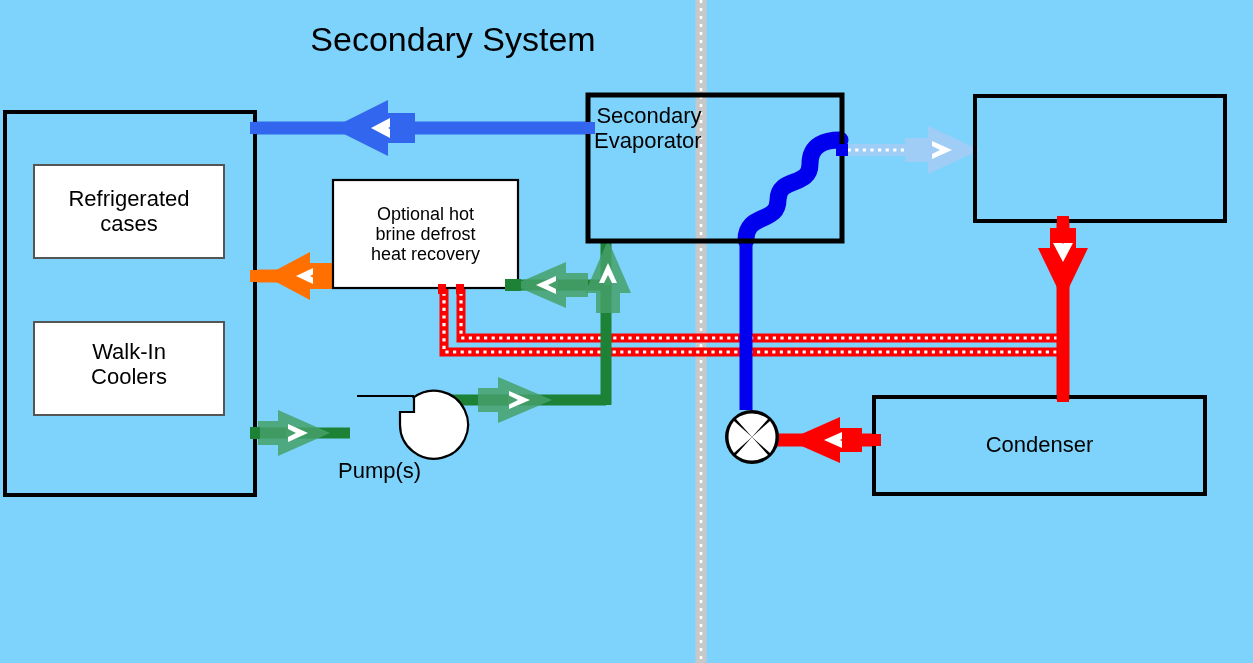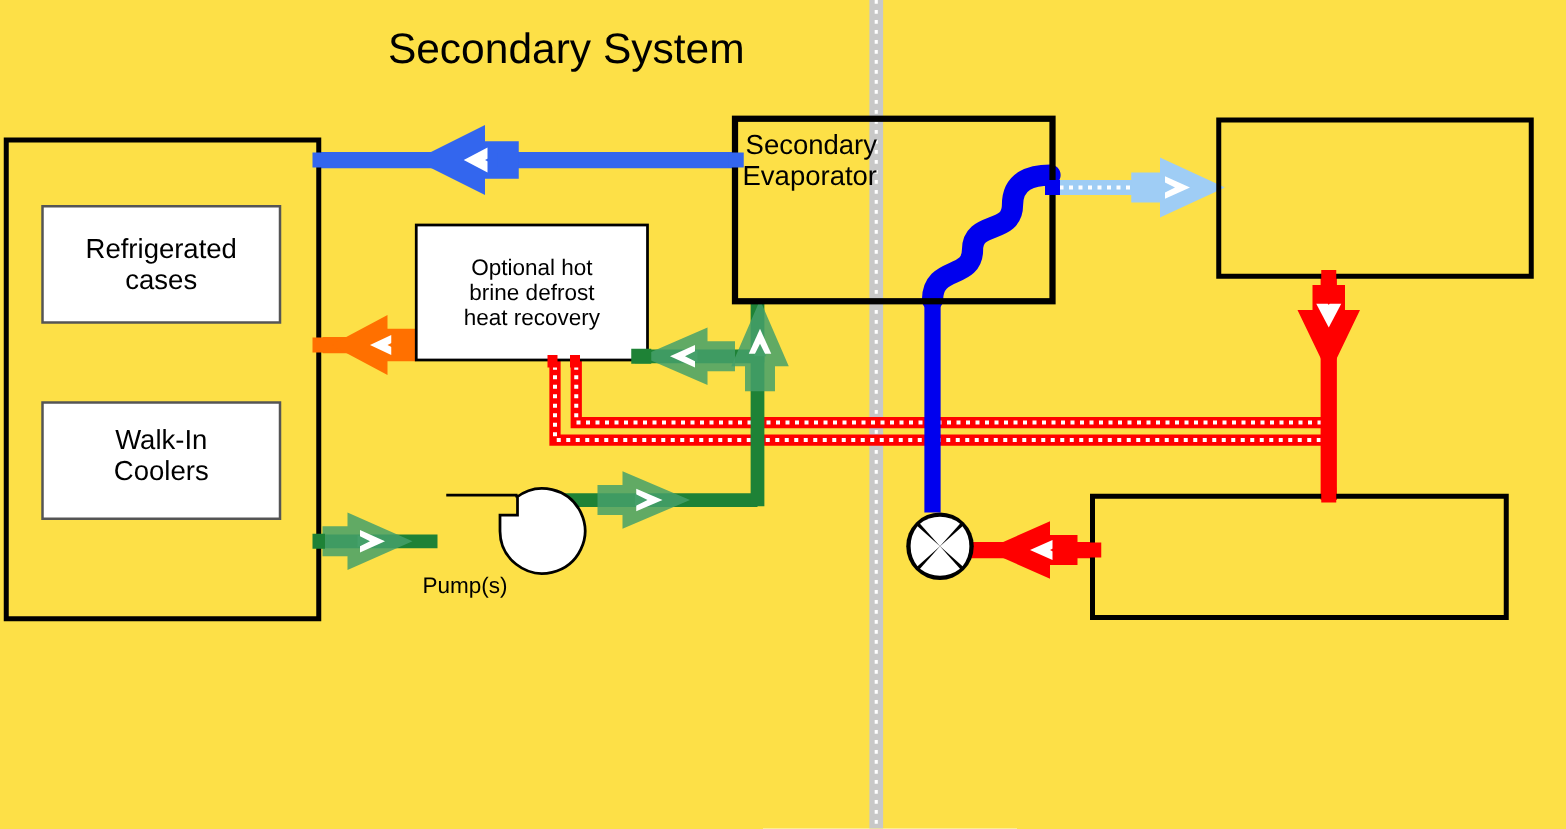--- a/index.html
+++ b/index.html
@@ -4,21 +4,21 @@
 <style>
   html, body {
     margin: 0;
     padding: 0;
     background: #ffffff;
   }
   #canvas {
     position: relative;
     width: 1253px;
     height: 663px;
-    background: #fde047;
+    background: #7dd3fc;
     font-family: "Liberation Sans", sans-serif;
     overflow: hidden;
   }
   #svg-layer {
     position: absolute;
     left: 0;
     top: 0;
     width: 1253px;
     height: 663px;
   }
@@ -39,21 +39,21 @@
     align-items: center;
     justify-content: center;
     line-height: 1.12;
     pointer-events: none;
   }
   .lbl-22 { font-size: 22px; }
   .lbl-18 { font-size: 18px; }
   .pump-label {
     position: absolute;
     font-family: "Liberation Sans", sans-serif;
-    font-size: 18px;
+    font-size: 22px;
     color: #000000;
     white-space: nowrap;
   }
 </style>
 </head>
 <body>
 
 <div id="canvas">
 
   <svg id="svg-layer" viewBox="0 0 1253 663">
@@ -202,16 +202,17 @@
 Coolers</div>
 
   <div class="box-label lbl-18" style="left:335px; top:182px; width:181px; height:104px; white-space:pre-line;">Optional hot
 brine defrost
 heat recovery</div>
 
   <div class="box-label lbl-22" style="left:594px; top:104px; width:210px; height:80px; white-space:pre-line; justify-content:flex-start; align-items:flex-start; text-align:right;">Secondary
 Evaporator</div>
 
 
+  <div class="box-label lbl-22" style="left:874px; top:397px; width:331px; height:97px;">Condenser</div>
 
   <div class="pump-label" style="left:338px; top:458px;">Pump(s)</div>
 
 </div>
 
 </body></html>

